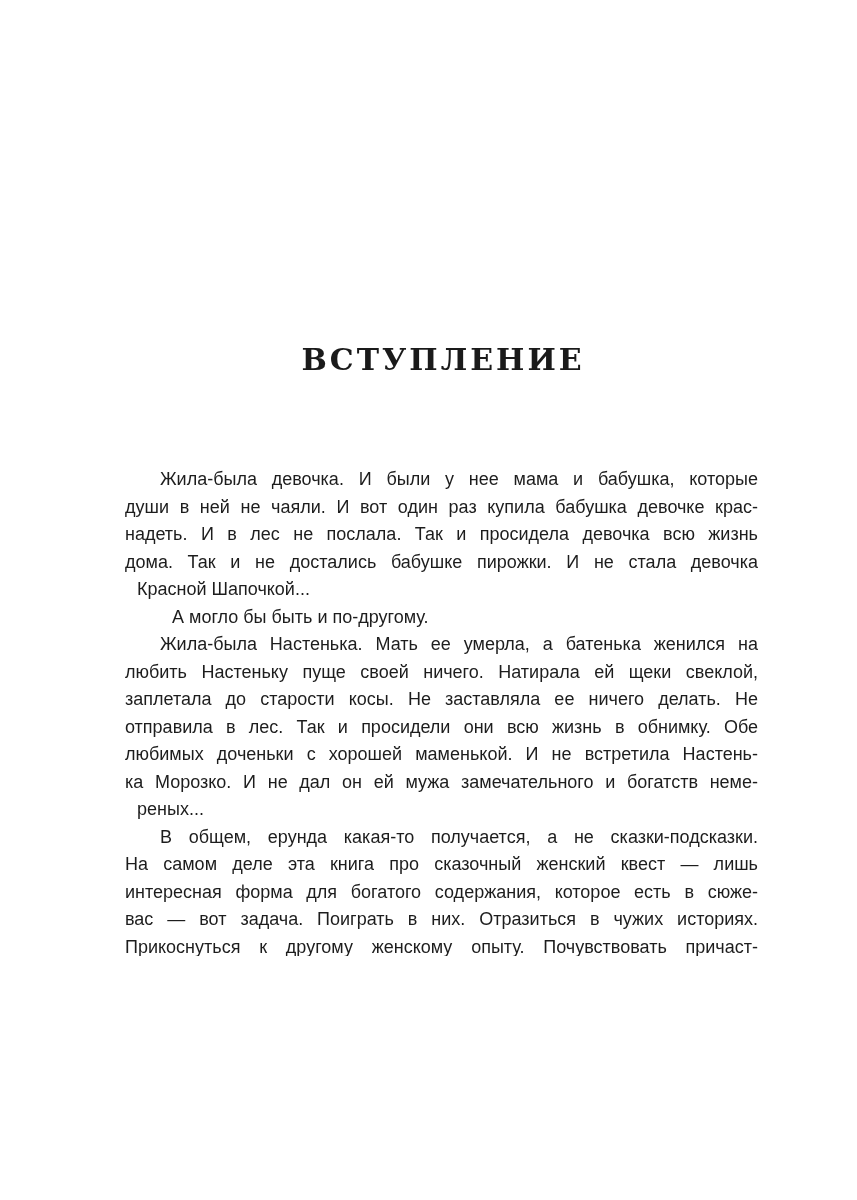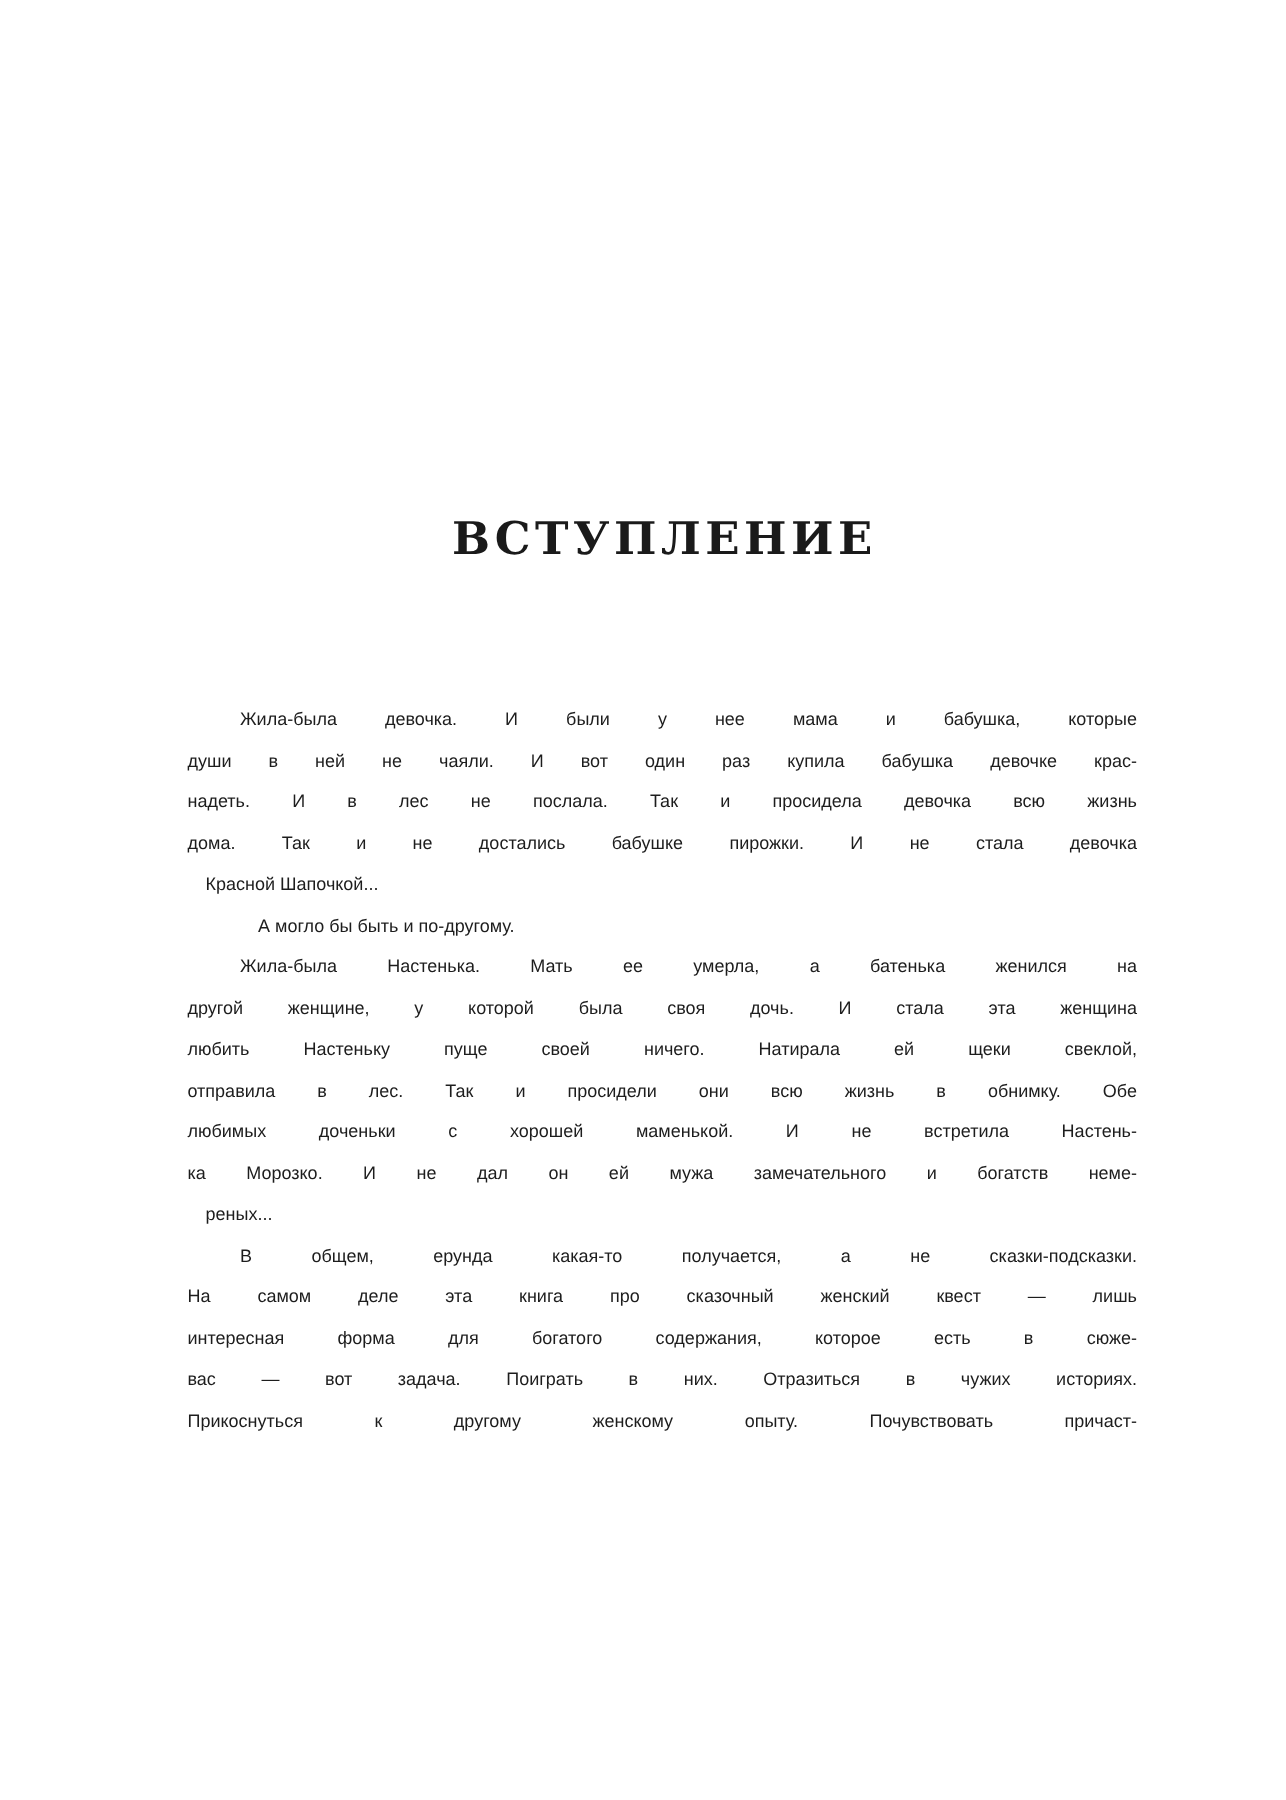--- a/index.html
+++ b/index.html
@@ -28,21 +28,21 @@
     font-size: 30px;
     line-height: 36px;
     letter-spacing: 3px;
     color: #1a1a1a;
   }
   .text-block {
     position: absolute;
     top: 466px;
     left: 125px;
     width: 633px;
-    font-size: 12px;
+    font-size: 18px;
     line-height: 27.5px;
     color: #1d1d1d;
   }
   .paragraph {
     margin: 0;
   }
   .line {
     text-align: justify;
     text-align-last: justify;
   }
@@ -76,22 +76,22 @@
         <div class="line">души в ней не чаяли. И вот один раз купила бабушка девочке крас-</div>
         <div class="line">надеть. И в лес не послала. Так и просидела девочка всю жизнь</div>
         <div class="line">дома. Так и не достались бабушке пирожки. И не стала девочка</div>
         <div class="line p-last">Красной Шапочкой...</div>
       </div>
       <div class="paragraph">
         <div class="line p-first p-last">А могло бы быть и по-другому.</div>
       </div>
       <div class="paragraph">
         <div class="line p-first">Жила-была Настенька. Мать ее умерла, а батенька женился на</div>
-        <div class="line">другой женщине, у которой была своя дочь. И стала эта женщина</div>
         <div class="line">любить Настеньку пуще своей ничего. Натирала ей щеки свеклой,</div>
+        <div class="line">заплетала до старости косы. Не заставляла ее ничего делать. Не</div>
         <div class="line">отправила в лес. Так и просидели они всю жизнь в обнимку. Обе</div>
         <div class="line">любимых доченьки с хорошей маменькой. И не встретила Настень-</div>
         <div class="line">ка Морозко. И не дал он ей мужа замечательного и богатств неме-</div>
         <div class="line p-last">реных...</div>
       </div>
       <div class="paragraph">
         <div class="line p-first">В общем, ерунда какая-то получается, а не сказки-подсказки.</div>
         <div class="line">На самом деле эта книга про сказочный женский квест — лишь</div>
         <div class="line">интересная форма для богатого содержания, которое есть в сюже-</div>
         <div class="line">вас — вот задача. Поиграть в них. Отразиться в чужих историях.</div>

